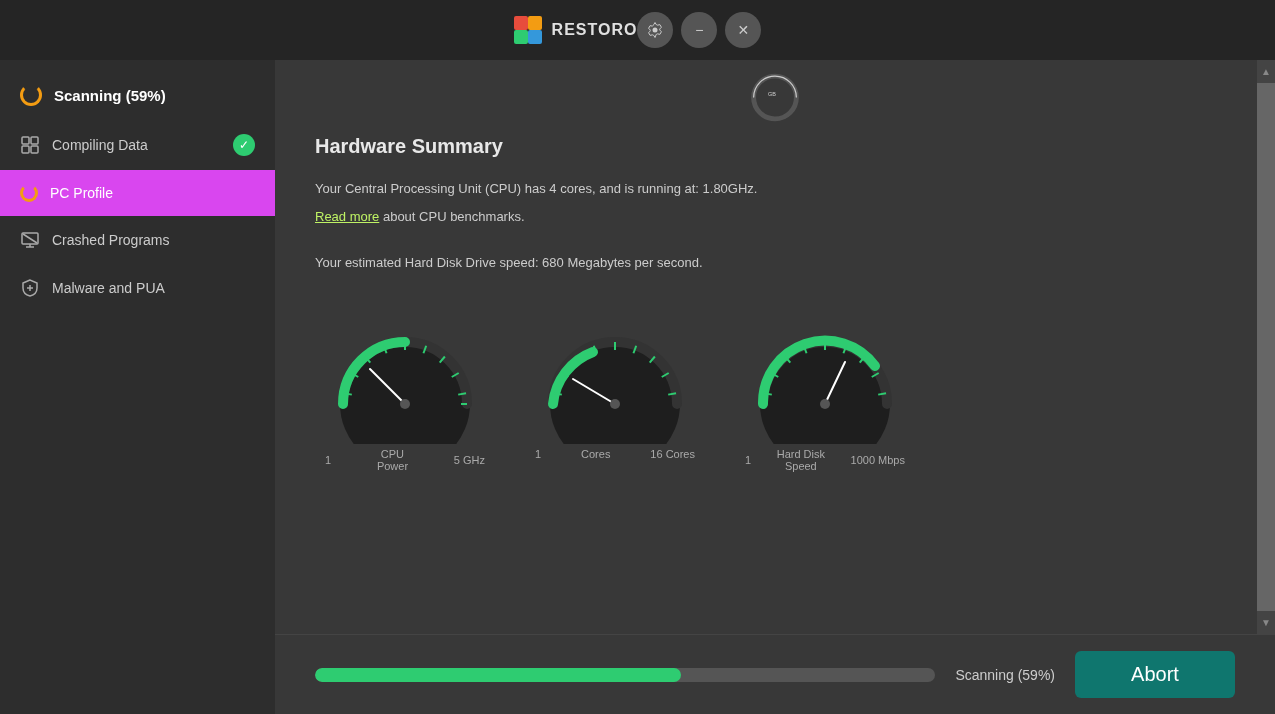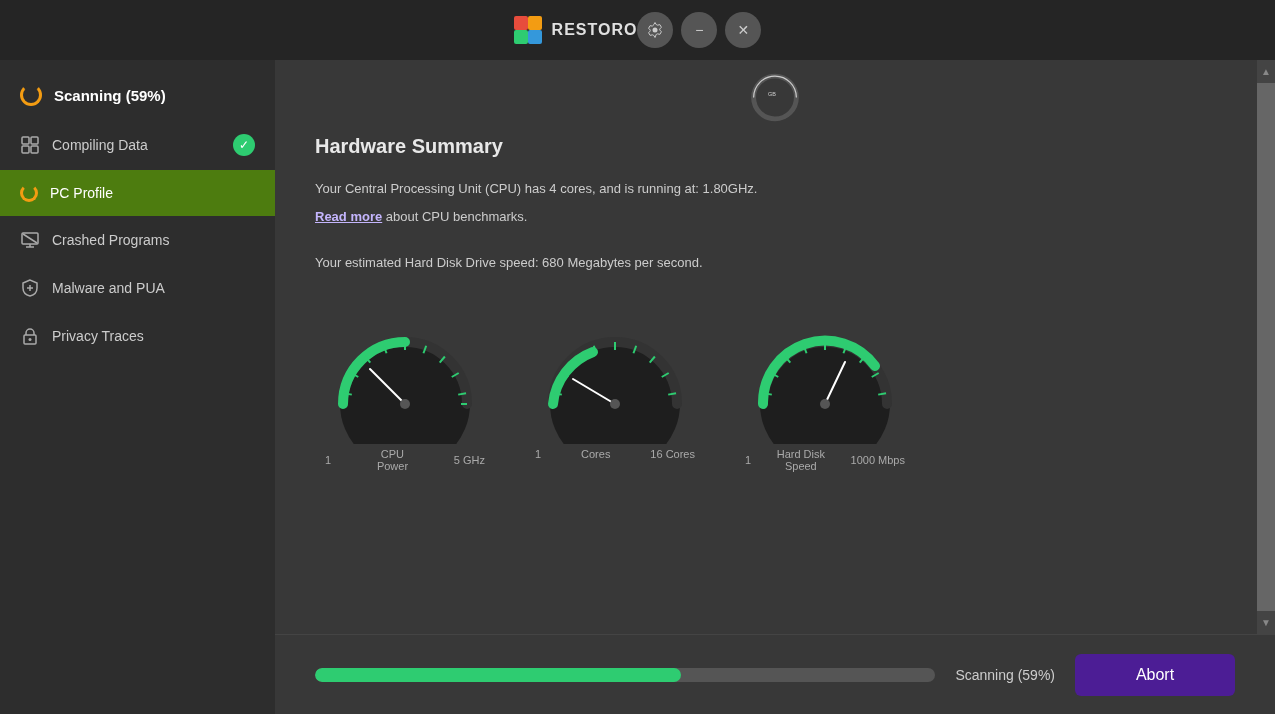--- a/index.html
+++ b/index.html
@@ -74,21 +74,21 @@
       display: flex;
       align-items: center;
       gap: 12px;
       padding: 14px 20px;
       cursor: pointer;
       font-size: 14px;
       color: #ccc;
       position: relative;
     }
     .sidebar-item.active {
-      background: #4d7c0f;
+      background: #d946ef;
       color: #fff;
     }
     .sidebar-item.scanning {
       color: #fff;
       font-weight: 700;
       font-size: 15px;
     }
     .sidebar-item .check-badge {
       margin-left: auto;
       width: 22px;
@@ -168,23 +168,22 @@
       margin-bottom: 20px;
     }
 
     .hw-text {
       font-size: 13px;
       color: #ccc;
       line-height: 1.7;
       margin-bottom: 6px;
     }
     .hw-text a {
-      color: #c4b5fd;
+      color: #bef264;
       text-decoration: underline;
-      font-weight: bold;
     }
 
     .gauges-row {
       display: flex;
       gap: 50px;
       margin-top: 40px;
       justify-content: flex-start;
       padding-left: 10px;
     }
 
@@ -236,26 +235,26 @@
       border-radius: 7px;
     }
 
     .scanning-text {
       font-size: 14px;
       color: #ccc;
       white-space: nowrap;
     }
 
     .abort-btn {
-      background: #4c1d95;
+      background: #0f766e;
       color: #fff;
       border: none;
       border-radius: 6px;
       padding: 12px 30px;
-      font-size: 16px;
+      font-size: 20px;
       font-weight: 500;
       cursor: pointer;
       min-width: 160px;
     }
 
     
     .scrollbar-arrows {
       position: absolute;
       right: 0;
       top: 0;
@@ -357,30 +356,20 @@
           <path d="M8 1L1 4v5c0 4 3 7 7 8 4-1 7-4 7-8V4L8 1z" stroke="#aaa" stroke-width="1.5"></path>
           <line x1="5" y1="9" x2="11" y2="9" stroke="#aaa" stroke-width="1.5"></line>
           <line x1="8" y1="6" x2="8" y2="12" stroke="#aaa" stroke-width="1.5"></line>
         </svg>
       </div>
       <span>Malware and PUA</span>
     </div>
 
 
 
-    <div class="sidebar-item">
-      <div class="sidebar-icon">
-        <svg width="16" height="18" viewBox="0 0 16 18" fill="none">
-          <rect x="2" y="8" width="12" height="9" rx="1" stroke="#aaa" stroke-width="1.5"></rect>
-          <path d="M4 8V6a4 4 0 018 0v2" stroke="#aaa" stroke-width="1.5"></path>
-          <circle cx="8" cy="12.5" r="1.5" fill="#aaa"></circle>
-        </svg>
-      </div>
-      <span>Privacy Traces</span>
-    </div>
   </div>
 
   <div class="content">
     <div class="content-scroll">
 
       
       <div class="gauge-partial">
         <div class="gauge-top-partial">
           <svg width="90" height="55" viewBox="0 0 90 90">
 

